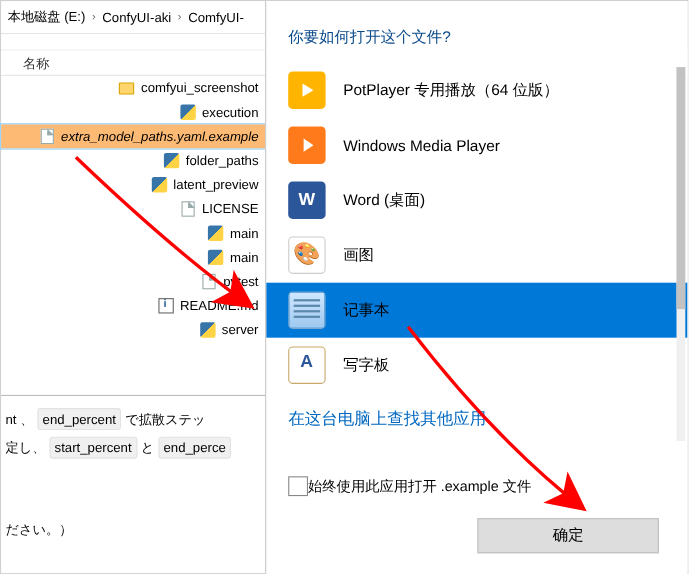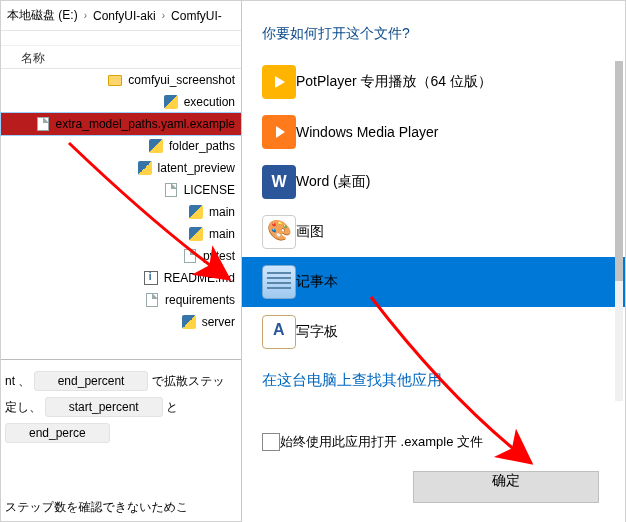--- a/index.html
+++ b/index.html
@@ -30,21 +30,21 @@
     border-top: 1px solid #f0f0f0;
     margin-top: 14px;
     background: #fff;
   }
   .filelist { width: 240px; }
   .file-row {
     display: flex; align-items: center; gap: 6px;
     height: 22px; padding: 0 6px 0 18px;
     cursor: default; white-space: nowrap; justify-content: flex-end;
   }
-  .file-row.selected { background: #b91c1c; outline: 1px solid #99d1ff; }
+  .file-row.selected { background: #fdba74; outline: 1px solid #99d1ff; font-style: italic; }
   .file-icon {
     width: 14px; height: 14px; flex: 0 0 14px;
     display: inline-flex; align-items: center; justify-content: center;
     font-size: 10px;
   }
   .file-label { font-size: 12px; }
 
   
   .ic-folder { background: #ffd66e; border: 1px solid #d9a400; width: 14px; height: 11px; border-radius: 1px; }
   .ic-file   { background: #fff; border: 1px solid #9aa; width: 12px; height: 14px; position: relative; }
@@ -54,21 +54,21 @@
   .ic-md::before { content: "i"; color: #2a6496; font-weight: bold; position: absolute; left: 4px; top: -1px; font-size: 10px; }
 
   
   .bottom-text {
     position: absolute; left: 0; top: 358px; width: 240px;
     border-top: 1px solid #bbb; padding: 8px 6px 0 4px;
     font-size: 12px; line-height: 26px; color: #000;
   }
   .code-chip {
     display: inline-block; background: #f0f0f0; border: 1px solid #e2e2e2;
-    border-radius: 3px; padding: 0 23px; line-height: 18px; font-size: 12px;
+    border-radius: 3px; padding: 0 4px; line-height: 18px; font-size: 12px;
     font-family: "Microsoft YaHei", sans-serif;
   }
   .bt2 { margin-top: 48px; }
 
   
   .dialog {
     position: absolute; left: 240px; top: 0; right: 0; height: 522px;
     background: #fff; border-left: 1px solid #c8c8c8;
   }
   .dlg-title {
@@ -80,21 +80,21 @@
   }
   .scrollbar {
     position: absolute; right: 2px; top: 60px; width: 8px; height: 340px;
     background: #f0f0f0;
   }
   .scrollbar .thumb {
     position: absolute; left: 0; top: 0; width: 8px; height: 220px;
     background: #c2c2c2;
   }
   .app-row {
-    display: flex; align-items: center; 
+    display: flex; align-items: center; gap: 16px;
     min-height: 50px; padding: 6px 14px 6px 20px;
   }
   .app-row.selected { background: #0078d7; color: #000000; }
   .app-icon {
     width: 34px; height: 34px; flex: 0 0 34px; border-radius: 4px;
     display: flex; align-items: center; justify-content: center;
     font-size: 10px; color: #fff; font-weight: bold;
   }
   .ic-potplayer { background: #ffb400; }
   .ic-potplayer::after { content: ""; border-left: 10px solid #fff; border-top: 6px solid transparent; border-bottom: 6px solid transparent; margin-left: 2px; }
@@ -115,23 +115,23 @@
   }
 
   .always-row {
     position: absolute; left: 20px; bottom: 72px; display: flex; align-items: center; 
     font-size: 13px;
   }
   .chk {
     width: 18px; height: 18px; border: 1px solid #888; background: #fff;
   }
   .ok-btn {
-    position: absolute; right: 26px; bottom: 20px; width: 186px; height: 32px;
+    position: absolute; right: 26px; bottom: 20px; width: 165px; height: 32px;
     background: #ddd; border: 1px solid #bfbfbf; font-size: 14px;
-    display: flex; justify-content: center; cursor: pointer;
+    display: flex; align-items: center; justify-content: center; cursor: pointer;
   }
 
   
   .arrow-svg { position: absolute; left: 0; top: 0; width: 626px; height: 522px; pointer-events: none; }
 </style>
 </head>
 <body>
 
 <div class="root">
 
@@ -201,47 +201,40 @@
           <span class="file-label">pytest</span>
         </div>
         <div class="file-row">
           <span class="file-icon">
             <span class="ic-md"></span>
           </span>
           <span class="file-label">README.md</span>
         </div>
         <div class="file-row">
           <span class="file-icon">
-            <span class="ic-file"></span>
-          </span>
-          <span class="file-label">requirements</span>
-        </div>
-        <div class="file-row">
-          <span class="file-icon">
             <span class="ic-py"></span>
           </span>
           <span class="file-label">server</span>
         </div>
       </div>
   </div>
 
   <div class="bottom-text">
     <div>
       <span>nt 、</span>
       <span class="code-chip">end_percent</span>
       <span>で拡散ステッ</span>
     </div>
     <div>
       <span>定し、</span>
       <span class="code-chip">start_percent</span>
       <span>と</span>
       <span class="code-chip">end_perce</span>
     </div>
     <div class="bt2">
-      <div>ステップ数を確認できないためこ</div>
       <div>ださい。）</div>
     </div>
   </div>
 
   <div class="dialog">
     <div class="dlg-title">你要如何打开这个文件?</div>
 
     <div class="dlg-scroll" id="apps">
         <div class="app-row">
           <span class="app-icon ic-potplayer"></span>

